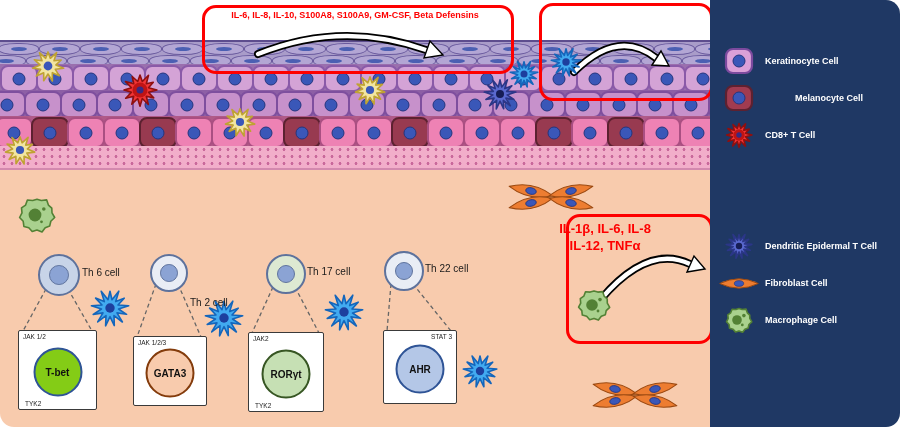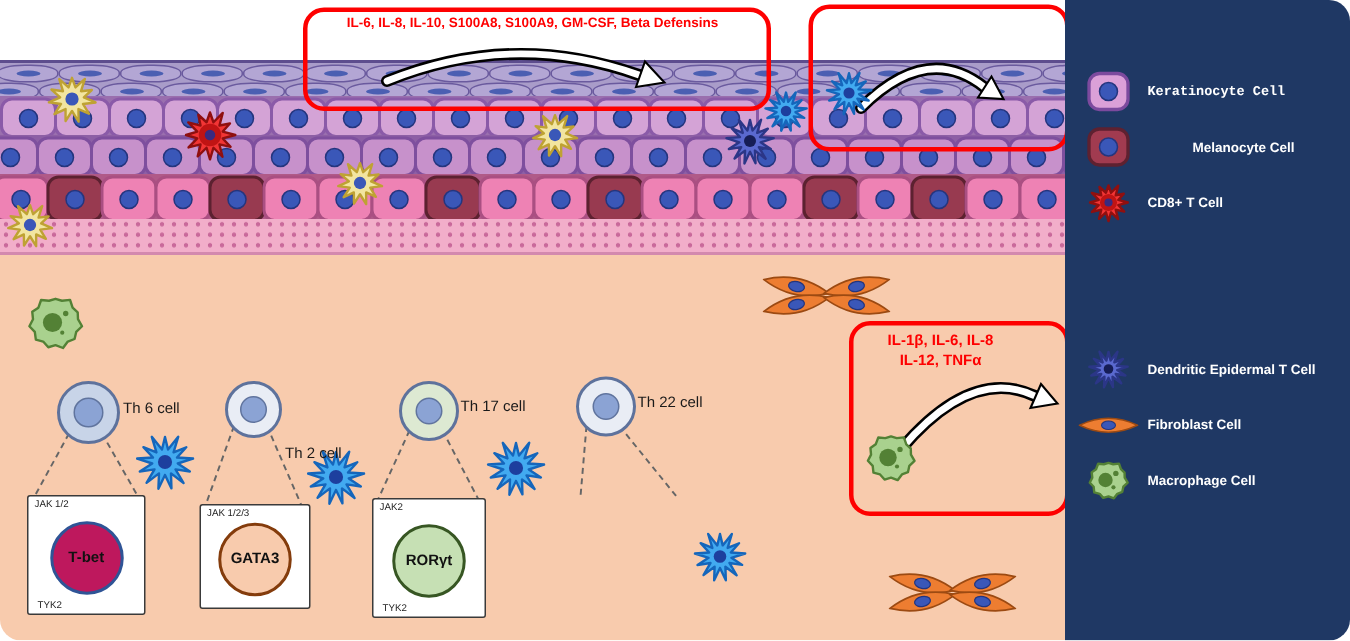--- a/index.html
+++ b/index.html
@@ -283,53 +283,60 @@
   <div class="th-label" style="left:82px;top:267px;">Th 6 cell</div>
   <div class="th-cell" style="left:150px;top:254px;width:34px;height:34px;background:#e9edf5;"></div>
   <div class="th-label" style="left:190px;top:265px;margin-top:32px;">Th 2 cell</div>
   <div class="th-cell" style="left:266px;top:254px;width:36px;height:36px;background:#dde9d2;"></div>
   <div class="th-label" style="left:307px;top:266px;">Th 17 cell</div>
   <div class="th-cell" style="left:384px;top:251px;width:36px;height:36px;background:#e9edf5;"></div>
   <div class="th-label" style="left:425px;top:263px;">Th 22 cell</div>
 
   <div class="tf-box tf-1" style="left:18px;top:330px;width:77px;height:78px;">
     <div class="kinase-top">JAK 1/2</div>
-    <div class="factor-circle" style="background: #be185d; border-color: rgb(47, 84, 150);">
+    <div class="factor-circle" style="background: #84cc16; border-color: rgb(47, 84, 150);">
         <span>T-bet</span>
       </div>
     <div class="kinase-bottom">TYK2</div>
   </div>
   <div class="tf-box tf-2" style="left:133px;top:336px;width:72px;height:68px;">
     <div class="kinase-top">JAK 1/2/3</div>
     <div class="factor-circle" style="background: rgb(248, 203, 173); border-color: rgb(132, 60, 12);">
         <span>GATA3</span>
       </div>
     <div class="kinase-bottom"></div>
   </div>
   <div class="tf-box tf-3" style="left:248px;top:332px;width:74px;height:78px;">
     <div class="kinase-top">JAK2</div>
     <div class="factor-circle" style="background: rgb(198, 224, 180); border-color: rgb(55, 86, 35);">
         <span>RORγt</span>
       </div>
     <div class="kinase-bottom">TYK2</div>
   </div>
+  <div class="tf-box tf-4" style="left:383px;top:330px;width:72px;height:72px;">
+    <div class="kinase-top">STAT 3</div>
+    <div class="factor-circle" style="background: rgb(180, 199, 231); border-color: rgb(47, 84, 150);">
+        <span>AHR</span>
+      </div>
+    <div class="kinase-bottom"></div>
+  </div>
 
   <div class="red-box" style="left: 202px; top: 5px; width: 306px; height: 63px; border-color: rgb(254, 0, 0);"></div>
   <div class="cyto-text" style="left: 206px; top: 10px; width: 298px; color: rgb(254, 0, 0);">IL-6, IL-8, IL-10, S100A8, S100A9, GM-CSF, Beta Defensins</div>
 
   <div class="red-box" style="left: 539px; top: 3px; width: 168px; height: 92px; border-color: rgb(254, 0, 0);"></div>
 
   <div class="red-box" style="left: 566px; top: 214px; width: 141px; height: 124px; border-color: rgb(254, 0, 0);"></div>
-  <div class="cyto-text" style="left: 566px; top: 221px; width: 122px; font-size: 10px; color: rgb(254, 0, 0);">
+  <div class="cyto-text" style="left: 544px; top: 221px; width: 122px; font-size: 13px; color: rgb(254, 0, 0);">
     <div>IL-1β, IL-6, IL-8</div>
     <div>IL-12, TNFα</div>
   </div>
 
   <div class="legend" style="background: rgb(31, 56, 100);">
-    <div class="legend-item" style="top:44px;font-family:Liberation Mono, monospace;">
+    <div class="legend-item" style="top:44px;">
       <span class="legend-icon">
           <svg width="30" height="28" viewBox="0 0 30 28">
             <rect x="2" y="2" width="26" height="24" rx="7" fill="#dba0d8" stroke="#7c4a9e" stroke-width="2.2"></rect>
             <circle cx="15" cy="14" r="6" fill="#3a57b8" stroke="#24357e"></circle>
           </svg>
         </span>
       <span class="legend-label">Keratinocyte Cell</span>
     </div>
     <div class="legend-item" style="top:81px;gap:30px;">
       <span class="legend-icon">

